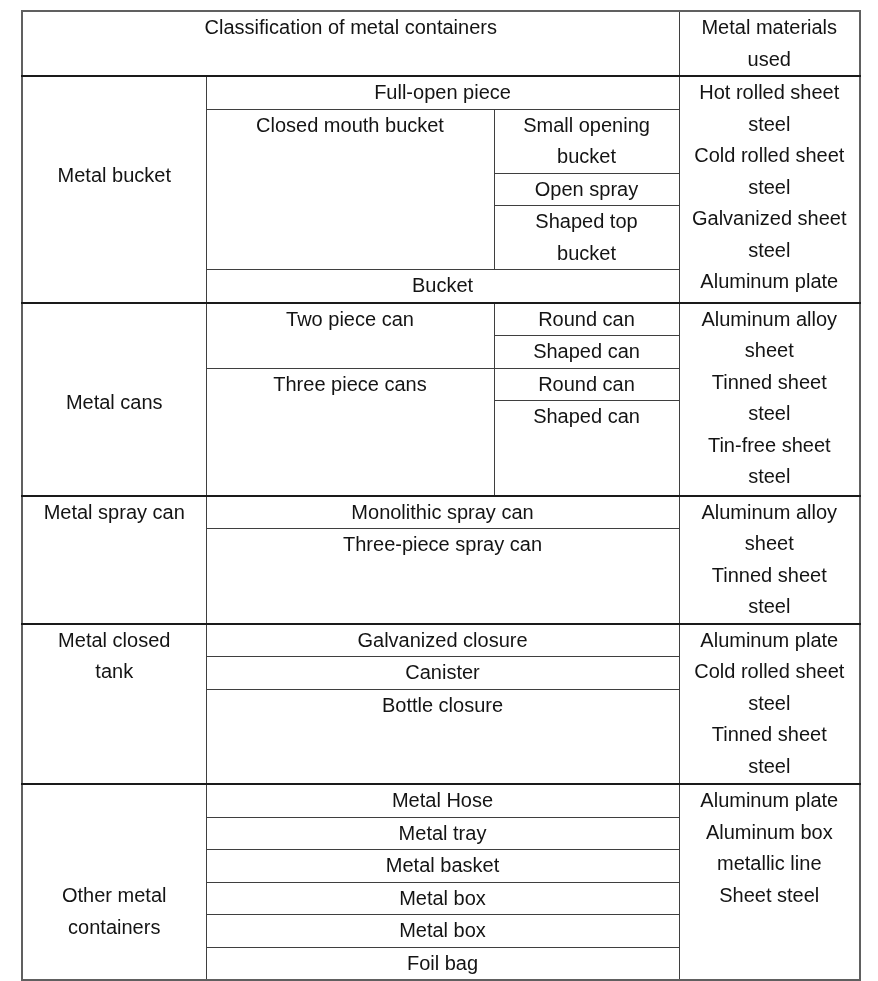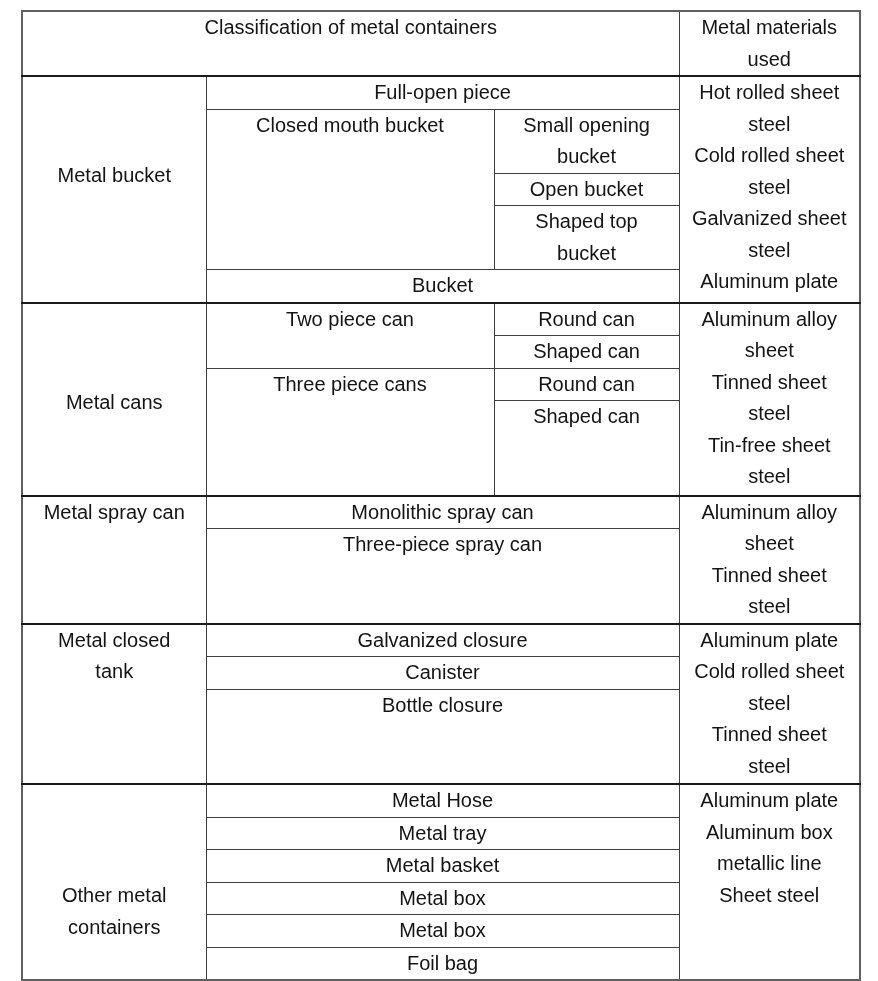--- a/index.html
+++ b/index.html
@@ -79,21 +79,21 @@
         <div>Cold rolled sheet steel</div>
         <div>Galvanized sheet steel</div>
         <div>Aluminum plate</div>
       </td>
     </tr>
     <tr class="rh2">
       <td rowspan="3">Closed mouth bucket</td>
       <td class="sub">Small opening bucket</td>
     </tr>
     <tr class="rh1">
-      <td class="sub">Open bucket</td>
+      <td class="sub">Open spray</td>
     </tr>
     <tr class="rh2">
       <td class="sub">Shaped top bucket</td>
     </tr>
     <tr class="rh1">
       <td colspan="2">Bucket</td>
     </tr>
 
     <tr class="rh1">
       <td class="cat pad2 sec-top" rowspan="4">Metal cans</td>

